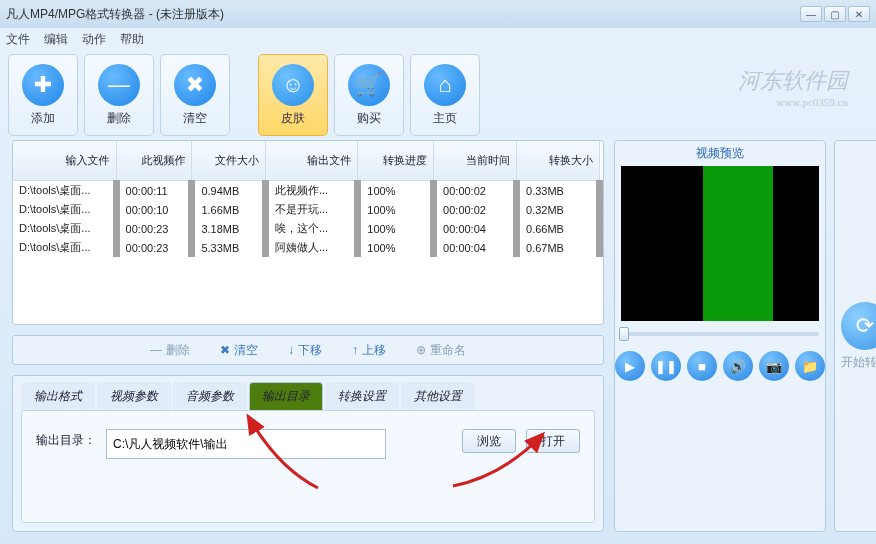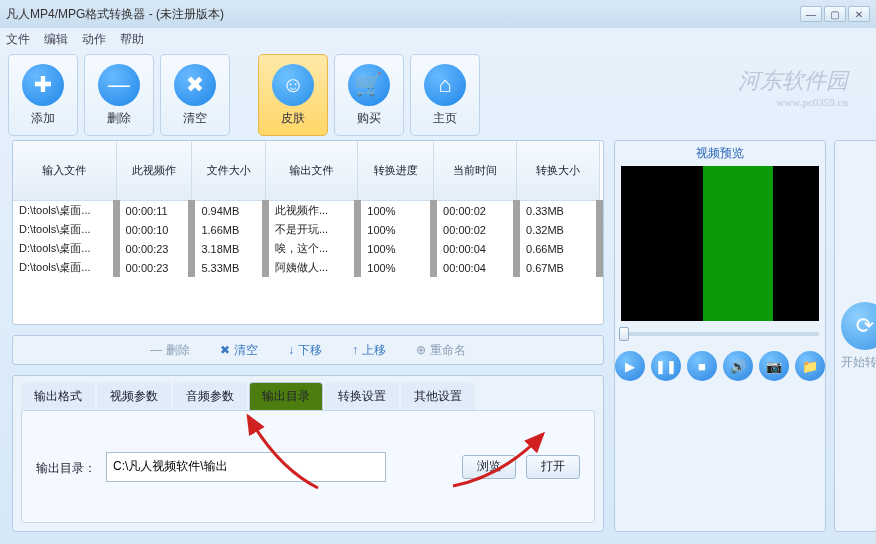--- a/index.html
+++ b/index.html
@@ -15,30 +15,30 @@
 .tool.active { background: linear-gradient(#ffe9a9,#ffd768); border-color: #e8b546; }
 .tool .ticon { width: 42px; height: 42px; border-radius: 50%; background: radial-gradient(circle at 35% 30%, #68baff, #1f86e8); display: flex; align-items: center; justify-content: center; color: #fff; font-size: 22px; }
 .tool.active .ticon { background: radial-gradient(circle at 35% 30%, #6ec2ff, #2a8ee8); }
 .tool .tlabel { font-size: 12px; color: #334; }
 .content { flex: 1; display: flex; gap: 10px; padding: 0 12px 12px 12px; }
 .left { flex: 1; display: flex; flex-direction: column; gap: 6px; }
 .right { width: 250px; display: flex; flex-direction: row; gap: 8px; }
 .panel { border: 1px solid #b3cbe3; border-radius: 4px; background: #eaf3fc; }
 .table-wrap { background: #fff; border: 1px solid #b3cbe3; border-radius: 3px; height: 185px; overflow: hidden; }
 table { width: 100%; border-collapse: collapse; font-size: 11px; }
-thead th { background: linear-gradient(#f5faff,#e4eef8); border-right: 1px solid #cfdeed; border-bottom: 1px solid #cfdeed; padding: 22px 6px; text-align: center; font-weight: normal; color: #223; }
+thead th { background: linear-gradient(#f5faff,#e4eef8); border-right: 1px solid #cfdeed; border-bottom: 1px solid #cfdeed; padding: 12px 6px; text-align: right; font-weight: normal; color: #223; }
 tbody td { padding: 2px 6px; border-right: 7px solid #a3a3a3; color: #222; white-space: nowrap; overflow: hidden; text-overflow: ellipsis; }
 .list-actions { height: 30px; display: flex; align-items: center; justify-content: center; gap: 30px; color: #8aa0b5; border: 1px solid #b3cbe3; border-radius: 3px; background: #eaf3fc; margin-top: 4px; }
 .list-actions .act { display: flex; align-items: center; gap: 4px; cursor: pointer; }
 .list-actions .act.enabled { color: #3b79c4; }
 .tabs-panel { border: 1px solid #b3cbe3; border-radius: 3px; background: #eaf3fc; flex: 1; display: flex; flex-direction: column; margin-top: 4px; position: relative; }
-.tabs { display: flex; gap: 2px; padding: 6px 8px 0 8px; }
+.tabs { display: flex; gap: 2px; padding: 6px 8px 0 8px; font-style: italic; }
 .tab { padding: 5px 12px; background: #e0ecf7; border: 1px solid transparent; border-bottom: none; border-radius: 4px 4px 0 0; cursor: pointer; color: #223; }
 .tab.active { background: #4d7c0f; border-color: #b3cbe3; }
-.tab-body { flex: 1; margin: 0 8px 8px 8px; padding: 18px 14px; background: #f3f9ff; border: 1px solid #c4d7ea; border-radius: 3px; display: flex; align-items: center; gap: 10px; }
+.tab-body { flex: 1; margin: 0 8px 8px 8px; padding: 18px 14px; background: #f3f9ff; border: 1px solid #c4d7ea; border-radius: 3px; display: flex; align-items: flex-start; gap: 10px; }
 .tab-body label { color: #223; padding-top: 3px; }
 .tab-body input { flex: 0 0 280px; height: 30px; padding: 2px 6px; border: 1px solid #a9bed2; background: #fff; font-size: 12px; }
 .btn { height: 24px; padding: 0 14px; background: linear-gradient(#f6fbff,#dfeaf5); border: 1px solid #9fb9d1; border-radius: 3px; cursor: pointer; font-size: 12px; color: #223; }
 .preview-title { text-align: center; color: #2b66b8; padding: 4px 0; font-size: 12px; }
 .preview { background: #000; height: 155px; margin: 0 6px; position: relative; }
 .preview .greenbar { position: absolute; left: 82px; top: 0; width: 70px; height: 100%; background: #0a9a0a; }
 .seek { margin: 6px 6px; height: 14px; display: flex; align-items: center; }
 .seek .track { flex: 1; height: 4px; background: #c8d9ea; border-radius: 2px; position: relative; }
 .seek .thumb { position: absolute; left: -2px; top: -5px; width: 10px; height: 14px; background: linear-gradient(#fefefe,#d5e4f2); border: 1px solid #8fb0cc; border-radius: 2px; }
 .media-ctrls { display: flex; gap: 6px; justify-content: center; padding: 4px 0 8px; }

